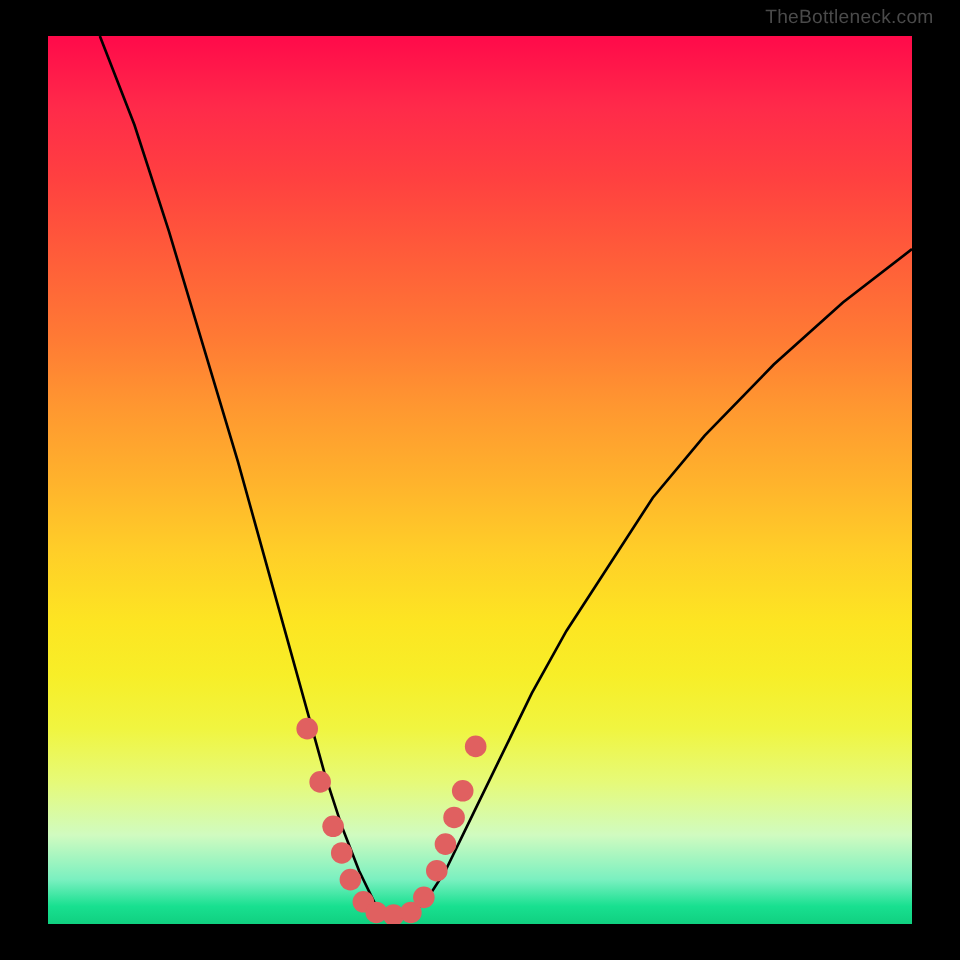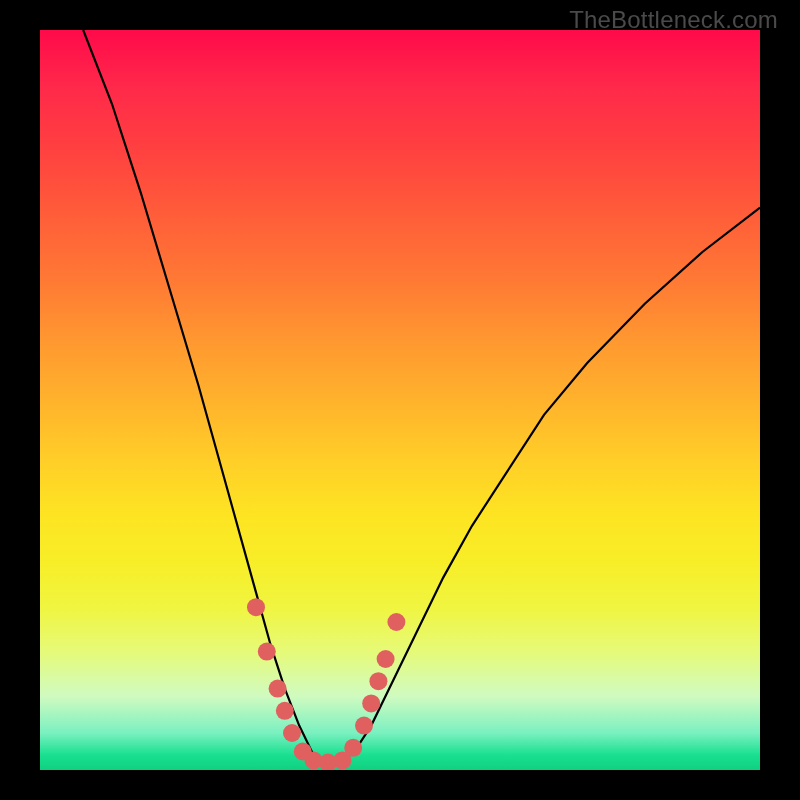--- a/index.html
+++ b/index.html
@@ -41,21 +41,21 @@
       #7af0c0 95%,
       #18e090 98%,
       #10d080 100%
     );
   }
   .watermark {
     position: absolute;
     top: 6px;
     right: 22px;
     color: #4a4a4a;
-    font-size: 24px;
+    font-size: 16px;
     font-weight: 500;
     letter-spacing: 0.2px;
     user-select: none;
   }
   svg.overlay {
     position: absolute;
     left: 0;
     top: 0;
     width: 720px;
     height: 740px;

